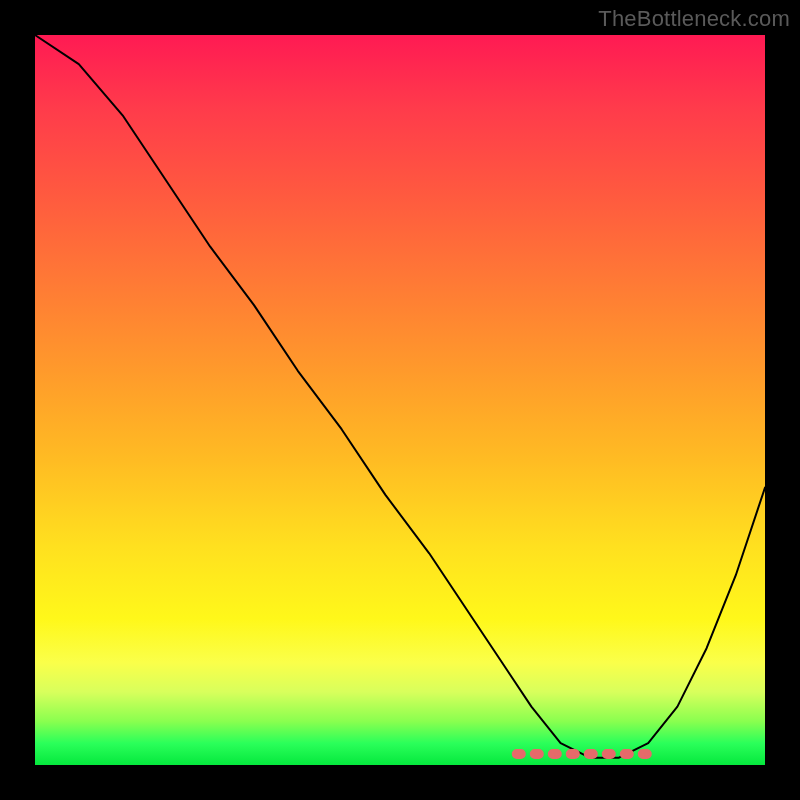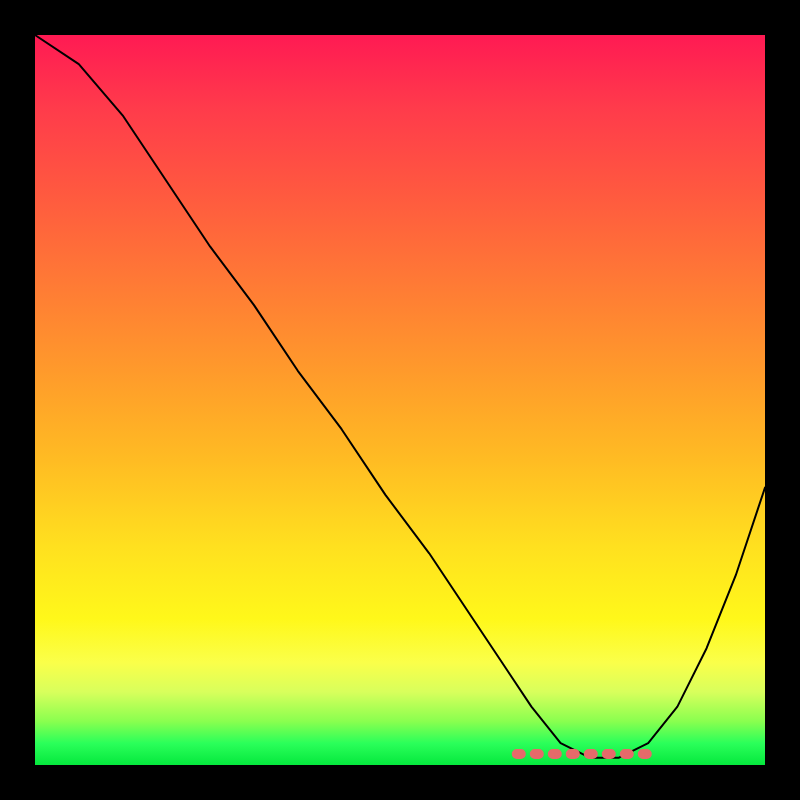--- a/index.html
+++ b/index.html
@@ -72,20 +72,21 @@
     stroke-width: 10;
     stroke-linecap: round;
     stroke-linejoin: round;
     stroke-dasharray: 4 14;
   }
 </style>
 </head>
 <body>
 
 <div class="frame">
+  <div class="watermark">TheBottleneck.com</div>
 
   <div class="plot">
     <svg class="overlay" viewBox="0 0 730 730" preserveAspectRatio="none">
       <path id="bottleneck-curve" class="curve" d="M 0,0 L 43.8,29.200000000000045 L 87.6,80.29999999999995 L 131.4,146 L 175.2,211.70000000000005 L 219,270.1 L 262.8,335.79999999999995 L 306.59999999999997,394.2 L 350.4,459.9 L 394.20000000000005,518.3 L 438,584 L 467.2,627.8 L 496.40000000000003,671.6 L 525.6,708.1 L 554.8,722.7 L 584,722.7 L 613.1999999999999,708.1 L 642.4,671.6 L 671.6,613.2 L 700.8,540.2 L 730,452.6"></path>
       <path id="optimal-band" class="optimal" d="M 481.8,719.05 L 613.1999999999999,719.05"></path>
     </svg>
   </div>
 </div>
 
 </body></html>

